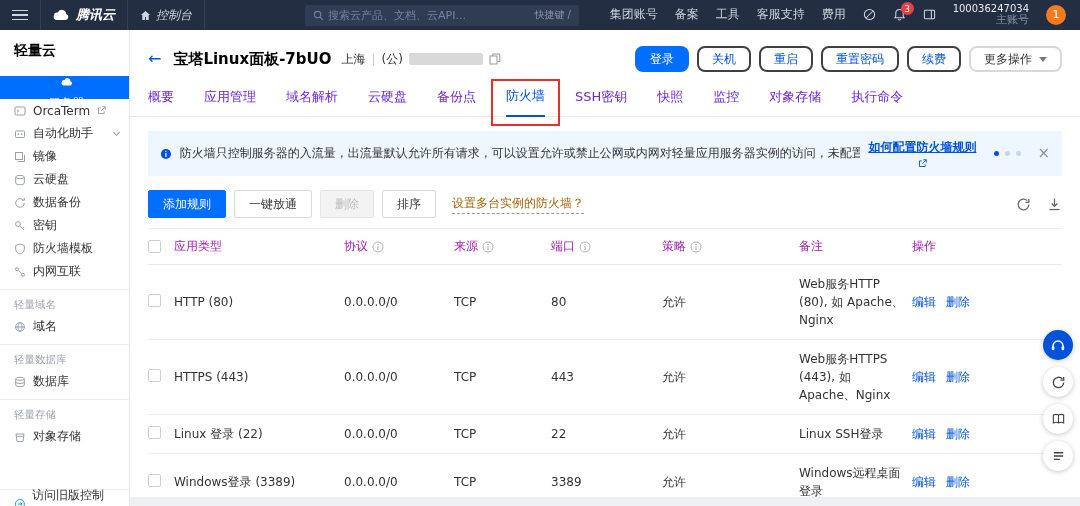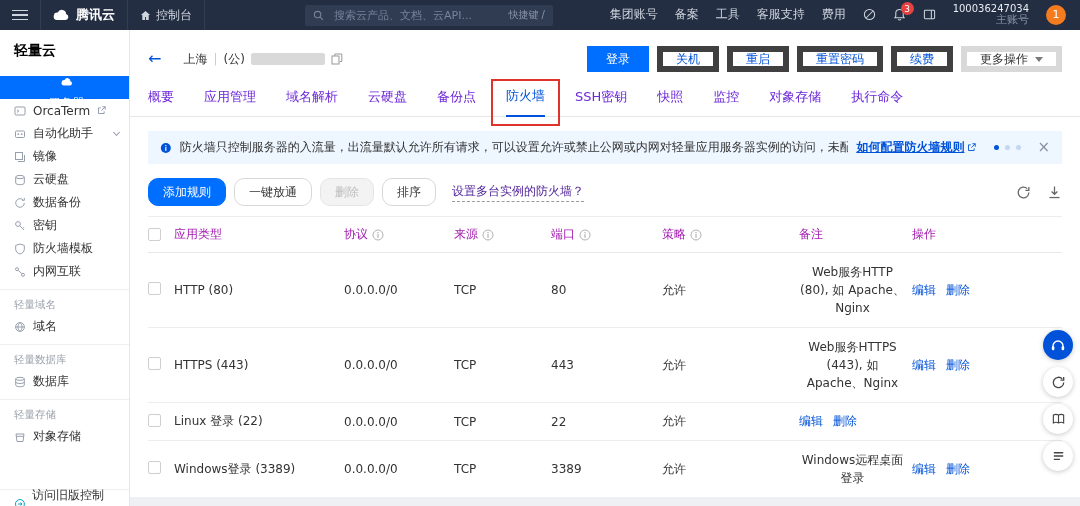--- a/index.html
+++ b/index.html
@@ -2,26 +2,26 @@
 <html><head>
 <meta charset="utf-8">
 <style>
   * { margin:0; padding:0; box-sizing:border-box; }
   html,body { width:1080px; height:506px; overflow:hidden; }
   body { font-family:"DejaVu Sans","Liberation Sans",sans-serif; font-size:12px; color:#333; background:#eef0f3; }
   svg { display:block; }
 
   
   .topbar { height:30px; background:#232e43; display:flex; align-items:center; color:#c8d0dc; }
-  .tb-seg { display:flex; align-items:center; height:30px; padding:0 12px; border-right:1px solid rgba(255,255,255,.08); }
+  .tb-seg { display:flex; align-items:center; height:30px; padding:0 12px; border-right:1px solid rgba(255,255,255,.08);font-style:italic; }
   .tb-burger { width:16px; display:flex; flex-direction:column; gap:3px; cursor:pointer; }
   .tb-burger i { display:block; height:1.5px; background:#cfd5de; }
   .tb-brand { font-size:13px; font-weight:bold; color:#fff; gap:6px; cursor:pointer; }
   .tb-console { gap:5px; color:#cfd5de; cursor:pointer; }
-  .tb-search { margin-left:100px; width:248px; height:21px; background:#303c52; border-radius:2px; display:flex; align-items:center; padding:0 8px; gap:10px; color:#76839a; cursor:text; }
+  .tb-search { margin-left:100px; width:274px; height:21px; background:#303c52; border-radius:2px; display:flex; align-items:center; padding:0 8px; gap:4px; color:#76839a; cursor:text; }
   .tb-search .ph { flex:1; font-size:11px; white-space:nowrap; overflow:hidden; }
   .tb-search .sc { font-size:10px; color:#8a95a9; white-space:nowrap; }
   .tb-right { margin-left:auto; display:flex; align-items:center; gap:17px; padding-right:10px; }
   .tb-link { font-size:12px; color:#cfd5de; cursor:pointer; white-space:nowrap; }
   .tb-ico { position:relative; cursor:pointer; }
   .badge { position:absolute; top:-6px; right:-8px; min-width:13px; height:13px; border-radius:7px; background:#e64242; color:#fff; font-size:9px; display:flex; align-items:center; justify-content:center; padding:0 3px; }
   .tb-account { text-align:right; line-height:1.15; cursor:pointer; }
   .tb-account .id { font-size:10px; color:#e8ecf2; }
   .tb-account .tp { font-size:11px; color:#8b94a6; }
   .tb-avatar { width:20px; height:20px; border-radius:50%; background:#f57c1e; color:#fff; font-size:11px; display:flex; align-items:center; justify-content:center; margin:0 4px 0 0; cursor:pointer; }
@@ -44,57 +44,57 @@
   
   .main { flex:1; background:#fff; position:relative; overflow:hidden; border-bottom:9px solid #eef0f3; }
 
   .page-header { display:flex; align-items:center; padding:16px 18px 0 18px; }
   .back { color:#0052d9; font-size:16px; cursor:pointer; margin-right:12px; line-height:1; }
   .pg-title { font-size:15px; font-weight:bold; color:#000; white-space:nowrap; }
   .meta { display:flex; align-items:center; gap:6px; margin-left:10px; color:#333; font-size:12px; }
   .meta .sep { color:#ccc; }
   .blur-ip { width:74px; height:12px; background:#d9d9d9; border-radius:2px; filter:blur(.6px); }
   .hdr-actions { margin-left:auto; display:flex; align-items:center; gap:8px; }
-  .hbtn { height:26px; padding:0 13px; font-size:12px; border-radius:0; border:6px solid #404040; background:#fff; color:#0052d9; display:inline-flex; align-items:center; cursor:pointer; white-space:nowrap; }
+  .hbtn { height:26px; padding:0 13px; font-size:12px; border-radius:8px; border:2px solid #404040; background:#fff; color:#0052d9; display:inline-flex; align-items:center; cursor:pointer; white-space:nowrap; }
   .hbtn.primary { background:#006eff; border-color:#006eff; color:#fff; }
   .hbtn.neutral { color:#333; border-color:#d9d9d9; }
   .caret { width:0; height:0; border-left:4px solid transparent; border-right:4px solid transparent; border-top:5px solid #7a7a7a; margin-left:7px; }
 
   .tabs { display:flex; align-items:flex-end; padding:0 18px; margin-top:15px; border-bottom:1px solid #e7e7e7; }
   .tab { font-size:13px; color:#6d28d9; padding-bottom:10px; margin-right:30px; cursor:pointer; white-space:nowrap; }
   .tab.active { color:#0052d9; border-bottom:2px solid #0052d9; margin-bottom:-1px; }
   .tab-wrap { position:relative; margin-right:30px; }
   .tab-wrap .tab { margin-right:0; }
   .tab-anno { position:absolute; left:-15px; right:-15px; top:-8px; bottom:-10px; border:2px solid #e0332c; pointer-events:none; z-index:5; }
 
   .banner { margin:14px 18px 0; background:#eef6ff; padding:8px 12px; display:flex; align-items:center; gap:8px; font-size:12px; color:#333; }
   .banner .txt { white-space:nowrap; overflow:hidden; }
-  .banner .lnk { color:#0052d9; font-weight:bold; text-decoration:underline; cursor:pointer; white-space:nowrap; display:inline-flex; align-items:center; gap:3px; }
+  .banner .lnk { color:#0052d9; font-weight:bold; text-decoration:underline; cursor:pointer; white-space:nowrap; display:inline-flex; align-items:center; gap:3px;flex-direction:column; }
   .banner-right { margin-left:auto; display:flex; align-items:center; gap:6px; padding-left:10px; }
   .dot { width:5px; height:5px; border-radius:50%; background:#c3d6f3; cursor:pointer; }
   .dot.on { background:#0052d9; }
   .bn-close { font-size:15px; color:#8a93a1; cursor:pointer; margin-left:10px; line-height:1; }
 
   .toolbar { margin:14px 18px 0; display:flex; align-items:center; gap:8px; }
-  .tbtn { height:28px; padding:0 14px; font-size:12px; border-radius:10px; display:inline-flex; align-items:center; cursor:pointer; border:1px solid #d9d9d9; background:#fff; color:#333; white-space:nowrap; }
+  .tbtn { height:28px; padding:0 14px; font-size:12px; border-radius:2px; display:inline-flex; align-items:center; cursor:pointer; border:1px solid #d9d9d9; background:#fff; color:#333; white-space:nowrap; }
   .tbtn.primary { background:#006eff; border-color:#006eff; color:#fff; }
   .tbtn.disabled { background:#f3f3f3; border-color:#e5e5e5; color:#bcbcbc; cursor:not-allowed; }
-  .multi-tip { margin-left:8px; color:#4c1d95; border-bottom:1px dashed #9a9a9a; padding-bottom:1px; cursor:pointer; white-space:nowrap; }
+  .multi-tip { margin-left:8px; color:#a16207; border-bottom:1px dashed #9a9a9a; padding-bottom:1px; cursor:pointer; white-space:nowrap; }
   .tool-icons { margin-left:auto; display:flex; align-items:center; gap:16px; }
   .tool-icons .ti { cursor:pointer; }
 
   .table { margin:10px 18px 0; }
   .tgrid { display:grid; grid-template-columns:26px 170px 110px 97px 111px 137px 113px 1fr; align-items:center; }
   .thead { border-top:1px solid #ededed; border-bottom:1px solid #e8e8e8; color:#a21caf; }
   .thead .cell { padding:9px 4px 9px 0; display:flex; align-items:center; gap:4px; }
   .trow { border-bottom:1px solid #ededed; }
   .trow .cell { padding:10px 6px 10px 0; font-size:12px; color:#333; }
   .checkbox { width:13px; height:13px; border:1px solid #cfcfcf; border-radius:2px; background:#fff; display:inline-block; cursor:pointer; }
   .policy { color:#00a870; }
-  .note { line-height:1.5; color:#444;text-align:center; }
+  .note { line-height:1.5; color:#444; }
   .link { color:#0052d9; cursor:pointer; text-decoration:none; }
   .actions .link { margin-right:10px; }
 
   
   .fab-stack { position:absolute; right:7px; top:330px; display:flex; flex-direction:column; gap:7px; z-index:60; }
   .fab { width:30px; height:30px; border-radius:50%; background:#fff; box-shadow:0 1px 5px rgba(0,0,0,.22); display:flex; align-items:center; justify-content:center; cursor:pointer; }
   .fab.blue { background:#0052d9; }
 </style>
 </head>
 <body>
@@ -265,20 +265,21 @@
           <path d="M4 6h4M6.5 4.5L8 6 6.5 7.5" fill="none" stroke="currentColor"></path>
         </svg>
       <span>访问旧版控制台</span>
     </div>
   </aside>
 
   <main class="main">
 
     <div class="page-header">
       <span class="back">←</span>
+      <span class="pg-title">宝塔Linux面板-7bUO</span>
       <span class="meta">
         <span>上海</span>
         <span class="sep">|</span>
         <span>(公)</span>
         <span class="blur-ip"></span>
         <svg width="12" height="12" viewBox="0 0 12 12">
             <rect x="1" y="3" width="7" height="8" fill="none" stroke="#999"></rect>
             <path d="M3.8 3V1h7v7.5h-2" fill="none" stroke="#999"></path>
           </svg>
       </span>
@@ -420,20 +421,21 @@
         <div class="cell actions"><a class="link">编辑</a><a class="link">删除</a></div>
       </div>
 
       <div class="tgrid trow">
         <div class="cell"><span class="checkbox"></span></div>
         <div class="cell">Linux 登录 (22)</div>
         <div class="cell">0.0.0.0/0</div>
         <div class="cell">TCP</div>
         <div class="cell">22</div>
         <div class="cell policy">允许</div>
+        <div class="cell note">Linux SSH登录</div>
         <div class="cell actions"><a class="link">编辑</a><a class="link">删除</a></div>
       </div>
 
       <div class="tgrid trow">
         <div class="cell"><span class="checkbox"></span></div>
         <div class="cell">Windows登录 (3389)</div>
         <div class="cell">0.0.0.0/0</div>
         <div class="cell">TCP</div>
         <div class="cell">3389</div>
         <div class="cell policy">允许</div>

